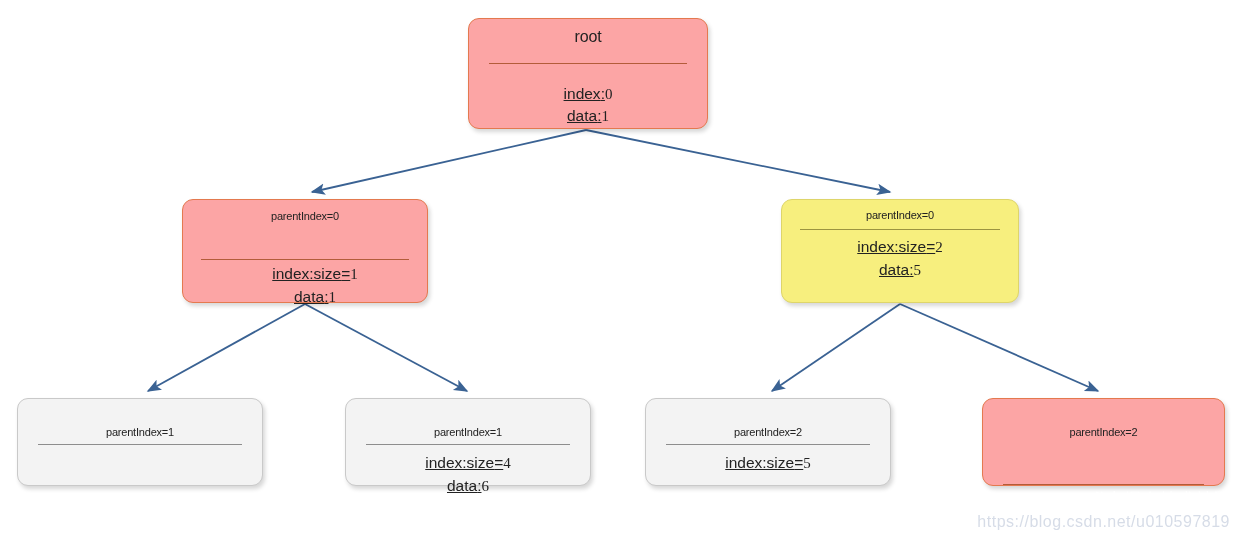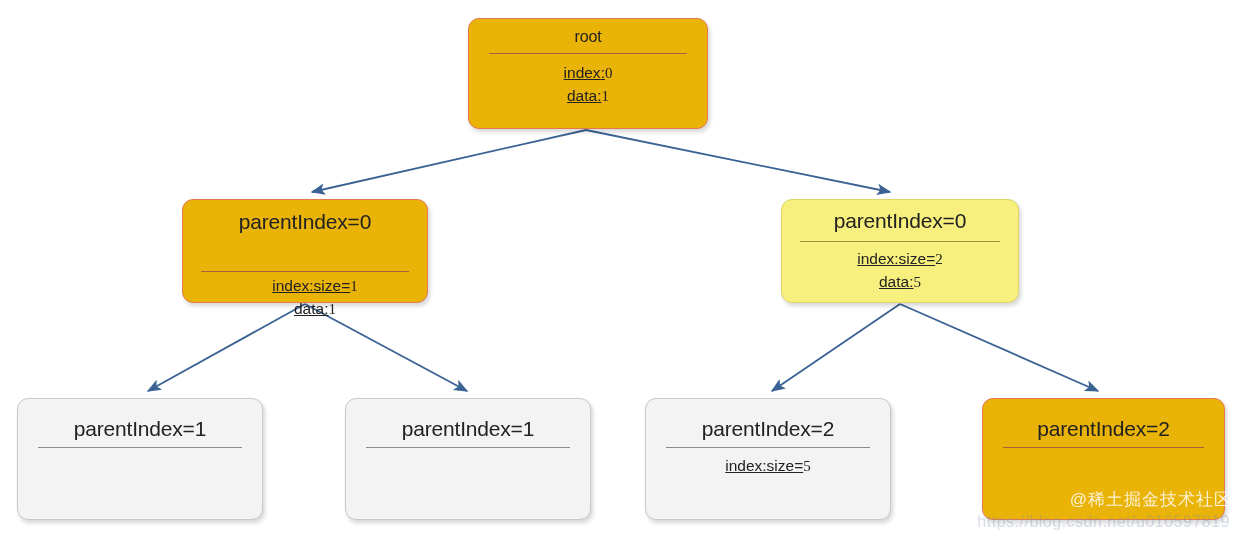--- a/index.html
+++ b/index.html
@@ -28,35 +28,36 @@
     border-radius: 11px;
     border: 1px solid #c8c8c8;
     background: #f2f2f2;
     box-shadow: 2px 3px 4px rgba(0,0,0,0.16);
     display: flex;
     flex-direction: column;
     align-items: stretch;
     z-index: 2;
   }
   .node.orange {
-    background: #eab308;
+    background: #fca5a5;
     border-color: #e4794f;
+    justify-content: space-between;
   }
   .node.yellow {
     background: #f7ef7e;
     border-color: #ded56a;
   }
   .node.gray {
     background: #f3f3f3;
     border-color: #c9c9c9;
   }
   .node-header {
     text-align: center;
     color: #222222;
-    font-size: 21px;
+    font-size: 11px;
     letter-spacing: -0.2px;
     white-space: nowrap;
   }
   .node-divider {
     height: 0;
     border-top: 1px solid #6f6f6f;
     margin: 0 22px;
   }
   .node.orange .node-divider { border-top-color: #b35c3a; }
   .node.yellow .node-divider { border-top-color: #9c9440; }
@@ -96,21 +97,21 @@
   #node-l1 .node-body { padding-top: 3px; margin-left: 20px; }
 
   #node-l2 {
     left: 781px; top: 199px; width: 238px; height: 104px;
     padding-top: 9px;
   }
   #node-l2 .node-divider { margin: 8px 18px 0 18px; }
   #node-l2 .node-body { padding-top: 6px; }
 
   
-  .leaf { height: 122px; padding-top: 18px; }
+  .leaf { height: 88px; padding-top: 27px; }
   .leaf .node-divider { margin: 6px 20px 0 20px; }
   .leaf .node-body { padding-top: 7px; }
   #node-c1 { left: 17px;  top: 398px; width: 246px; }
   #node-c2 { left: 345px; top: 398px; width: 246px; }
   #node-c3 { left: 645px; top: 398px; width: 246px; }
   #node-c4 { left: 982px; top: 398px; width: 243px; }
 
   .watermark-cn {
     position: absolute;
     right: 12px;
@@ -189,20 +190,24 @@
   </div>
 
   <div class="node gray leaf" id="node-c1">
     <div class="node-header">parentIndex=1</div>
     <div class="node-divider"></div>
   </div>
 
   <div class="node gray leaf" id="node-c2">
     <div class="node-header">parentIndex=1</div>
     <div class="node-divider"></div>
+    <div class="node-body">
+      <span class="line"><span class="lbl">index:size</span><span class="lbl">=</span><span class="val">4</span></span>
+      <span class="line"><span class="lbl">data</span><span class="lbl">:</span><span class="val">6</span></span>
+    </div>
   </div>
 
   <div class="node gray leaf" id="node-c3">
     <div class="node-header">parentIndex=2</div>
     <div class="node-divider"></div>
     <div class="node-body">
       <span class="line"><span class="lbl">index:size</span><span class="lbl">=</span><span class="val">5</span></span>
     </div>
   </div>
 

